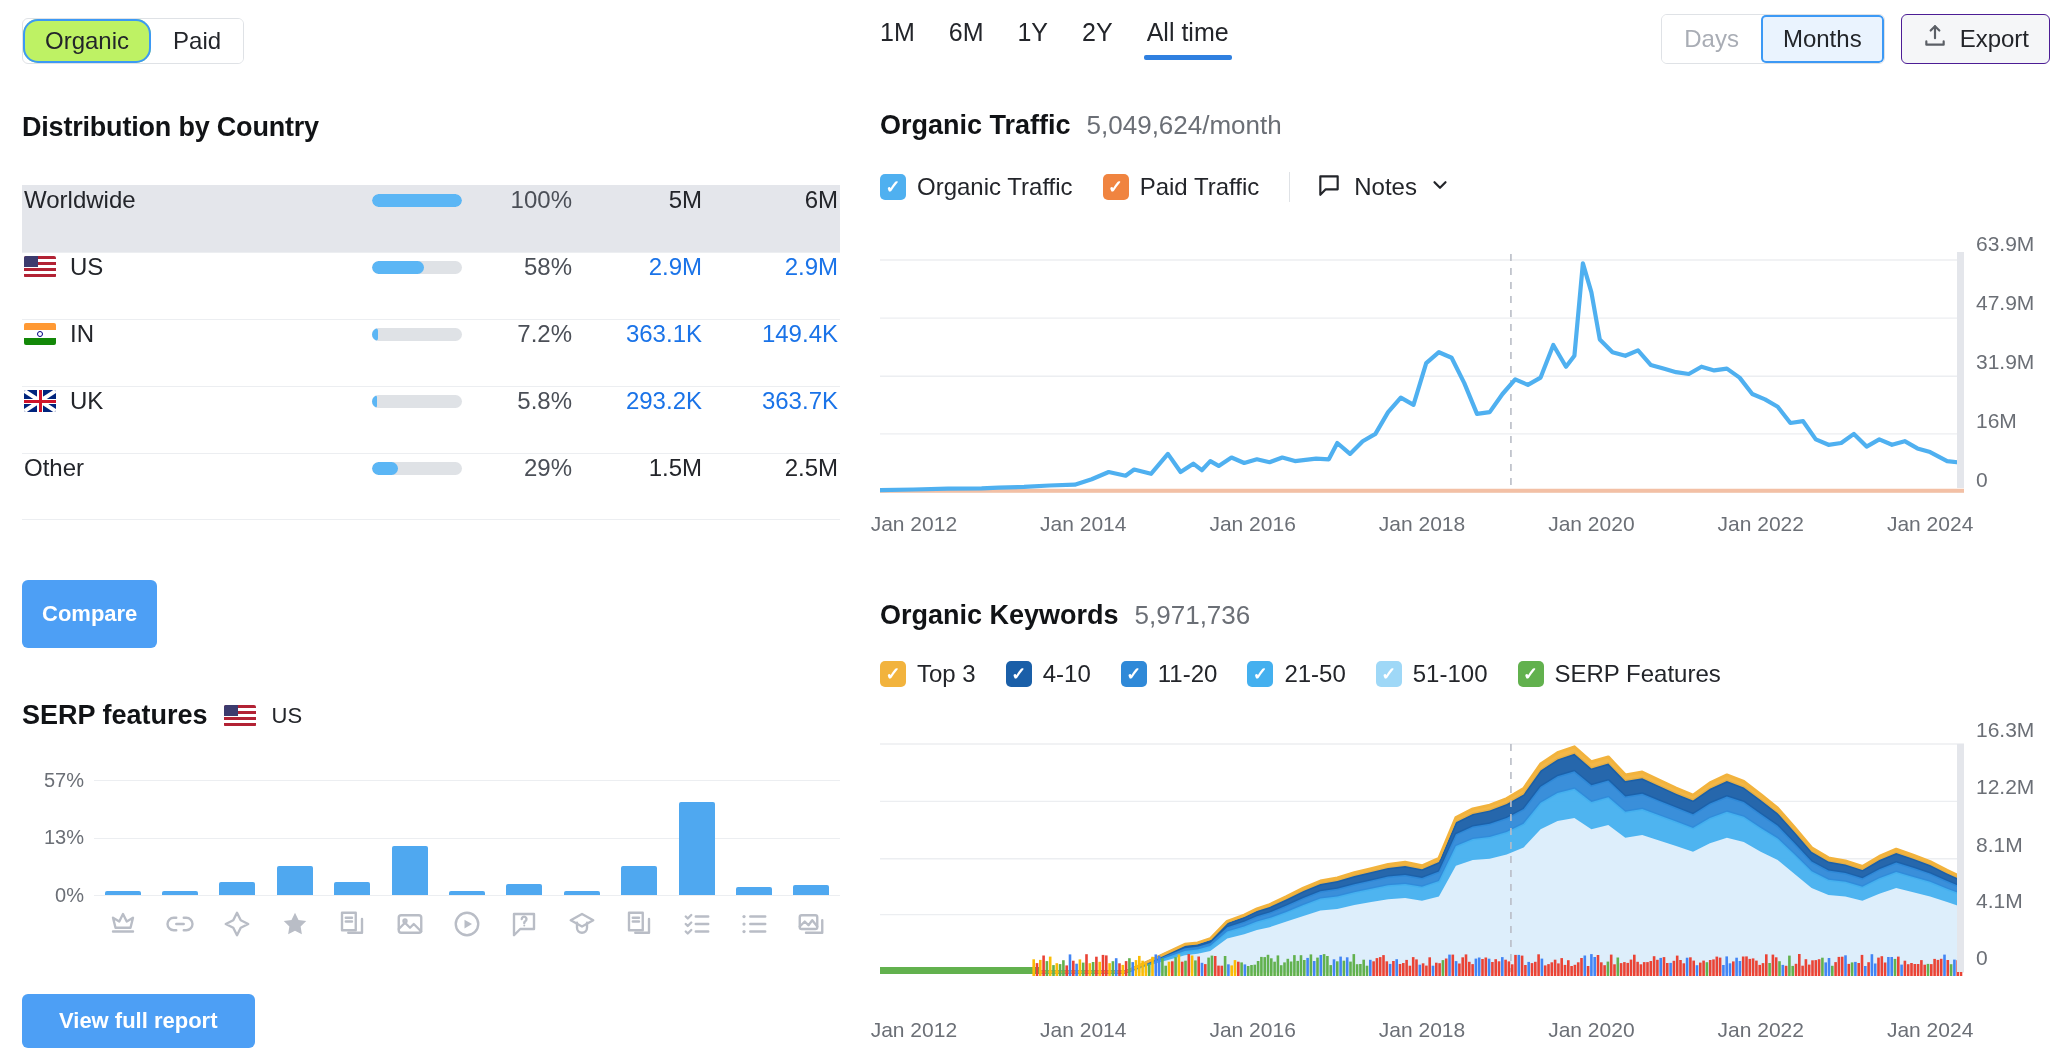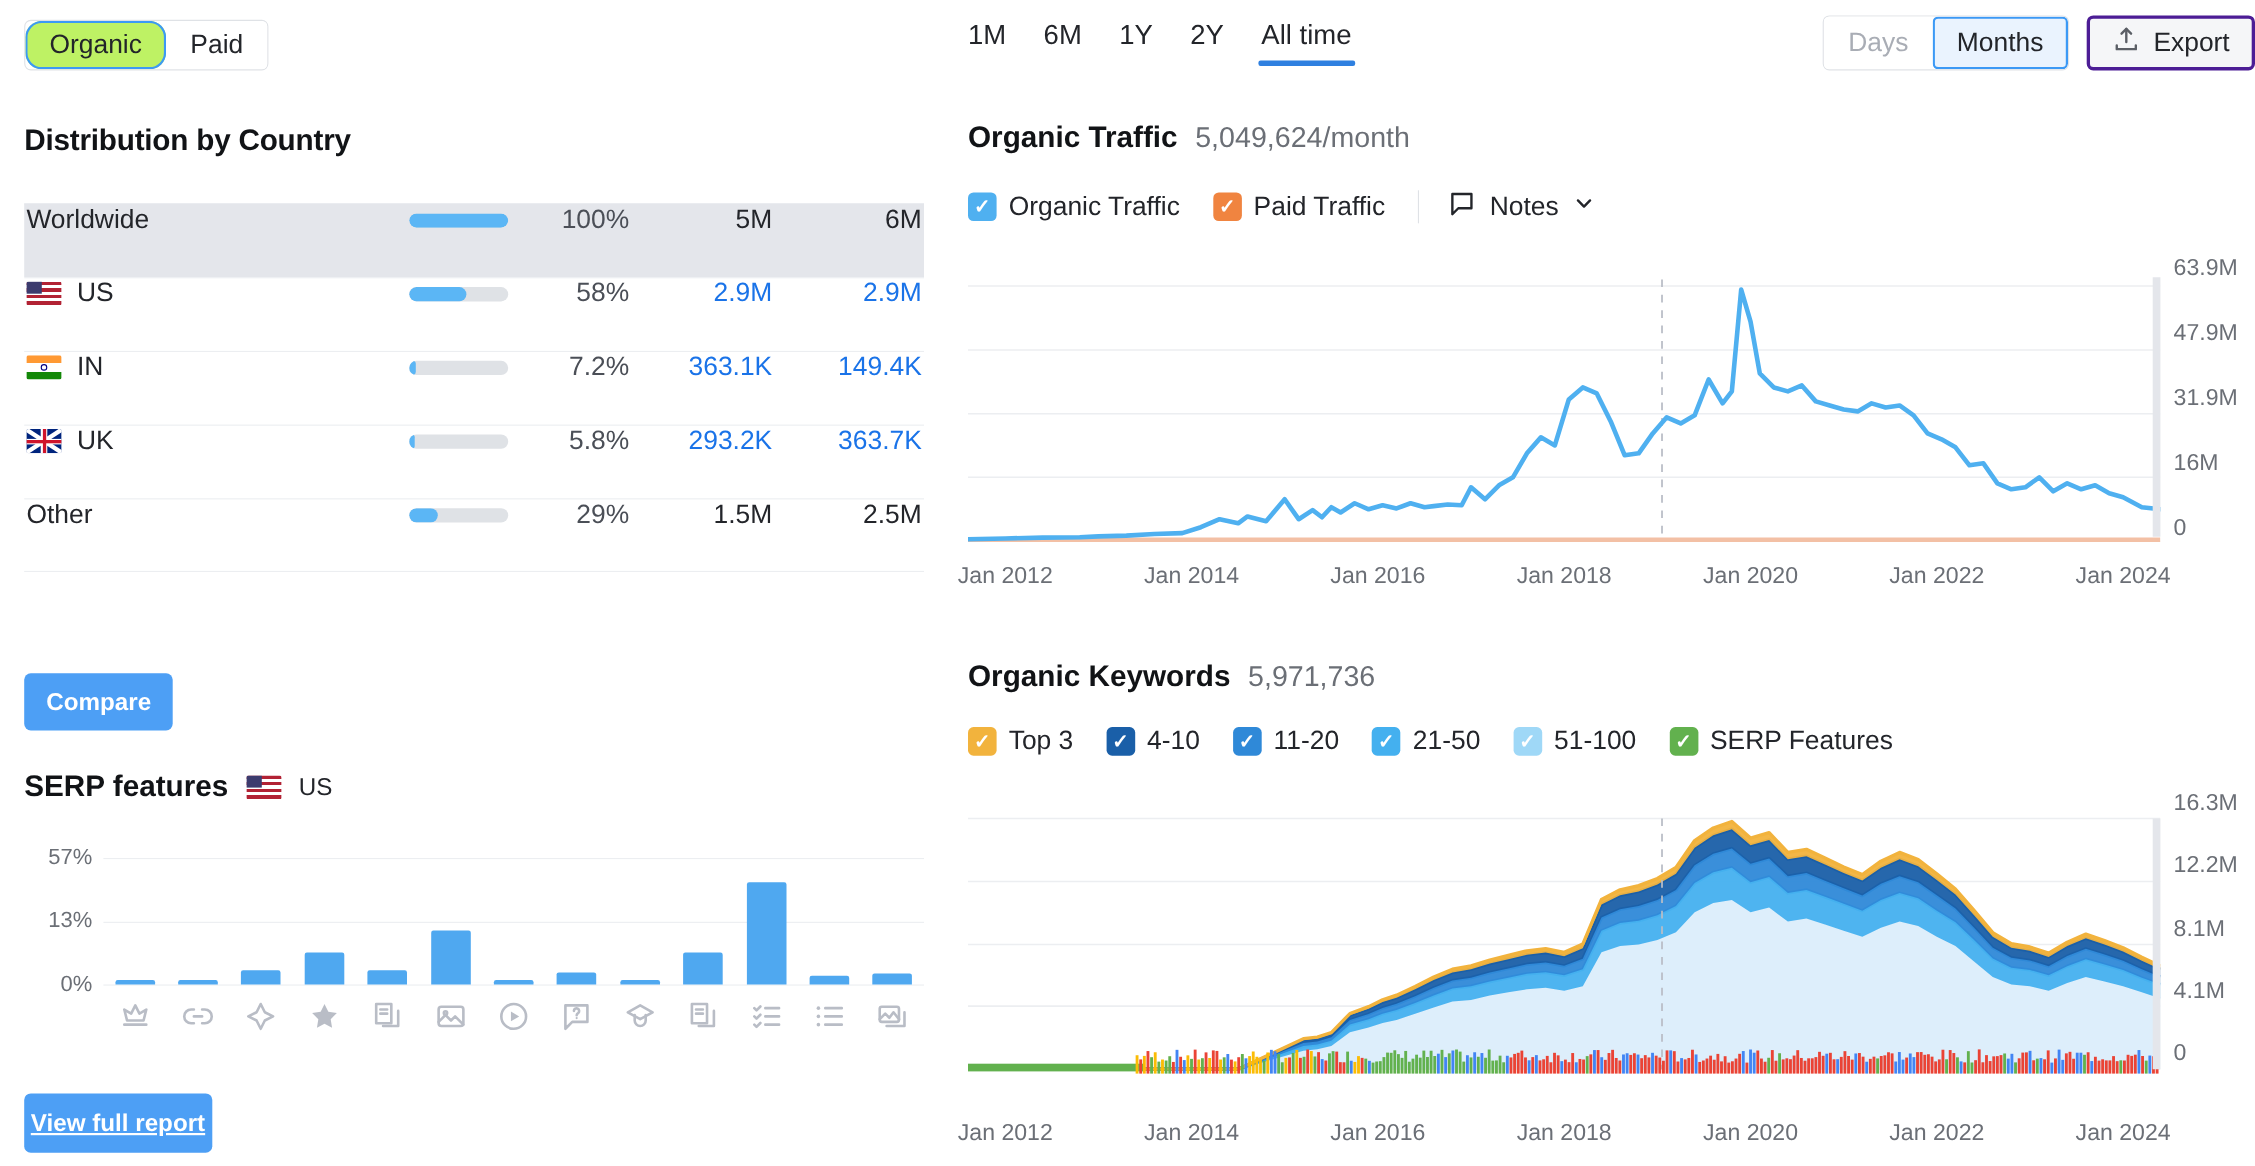--- a/index.html
+++ b/index.html
@@ -61,22 +61,22 @@
   .num { font-size: 24px; color: #23252a; }
   .num.link { color: #1a73e8; }
 
   .flag { width: 32px; height: 22px; border-radius: 2px; display: inline-block; position: relative; overflow: hidden; flex: 0 0 auto; }
 
   .btn-primary {
     position: absolute; background: #4d9ff5; color: #fff; border: none;
     border-radius: 6px; font-size: 22px; font-weight: bold; cursor: pointer;
     font-family: "Liberation Sans", sans-serif;
   }
-  #compare-btn { left: 22px; top: 612px; height: 52px; padding: 0 20px; }
-  #viewfull-btn { left: 22px; top: 994px; height: 54px; padding: 0 6px; text-decoration: underline; }
+  #compare-btn { left: 22px; top: 580px; height: 68px; padding: 0 20px; }
+  #viewfull-btn { left: 22px; top: 994px; height: 54px; padding: 0 37px; }
 
   .serp-head { position: absolute; left: 22px; top: 700px; display: flex; align-items: center; gap: 16px; }
   .serp-head .t { font-size: 27px; font-weight: bold; color: #111316; }
   .serp-head .cc { font-size: 22px; color: #23252a; }
 
   .serp-chart { position: absolute; left: 22px; top: 780px; width: 818px; height: 135px; }
   .serp-ylabels { position: absolute; left: 0; top: 0; width: 62px; height: 115px; }
   .serp-ylabels span {
     position: absolute; right: 0; font-size: 20px; color: #6b6f76; transform: translateY(-50%);
   }
@@ -105,21 +105,21 @@
     height: 5px; background: #2f80e0; border-radius: 2px;
   }
 
   .topright { position: absolute; right: 0; top: 14px; display: flex; align-items: center; gap: 16px; }
   .dm-toggle { display: flex; height: 50px; border: 1px solid #dfe2e6; border-radius: 6px; overflow: hidden; background:#fff; }
   .dm-btn { display:flex; align-items:center; justify-content:center; padding: 0 22px; font-size: 24px; color: #a9adb5;
             background: #fff; border: none; cursor: pointer; font-family: "Liberation Sans", sans-serif; }
   .dm-btn.active { background:#eaf3fe; color:#23252a; box-shadow: inset 0 0 0 2px #3c99f5; border-radius: 5px; }
   .export-btn {
     display: flex; align-items: center; gap: 12px; height: 50px; padding: 0 20px;
-    border: 3px solid #4c1d95; border-radius: 6px; background: #f5f6f8;
+    border: 1px solid #4c1d95; border-radius: 6px; background: #f5f6f8;
     font-size: 24px; color: #23252a; cursor: pointer; font-family: "Liberation Sans", sans-serif;
   }
 
   .sec-head { display: flex; align-items: baseline; gap: 16px; }
   .sec-head .h { font-size: 27px; font-weight: bold; color: #111316; }
   .sec-head .v { font-size: 26px; color: #6b6f76; }
 
   .legend { display: flex; align-items: center; gap: 0; }
   .leg-item { display: flex; align-items: center; gap: 11px; margin-right: 30px; cursor: pointer; }
   .leg-box { width: 26px; height: 26px; border-radius: 5px; display:flex; align-items:center; justify-content:center;

